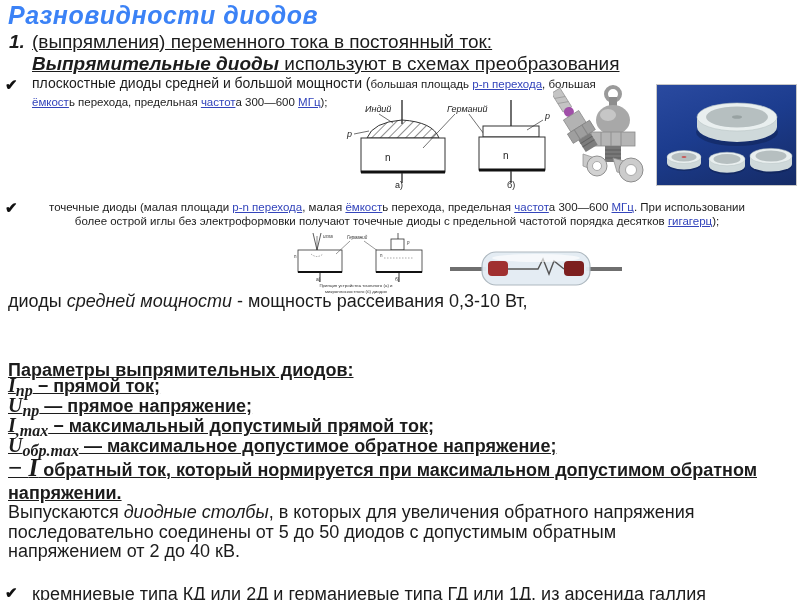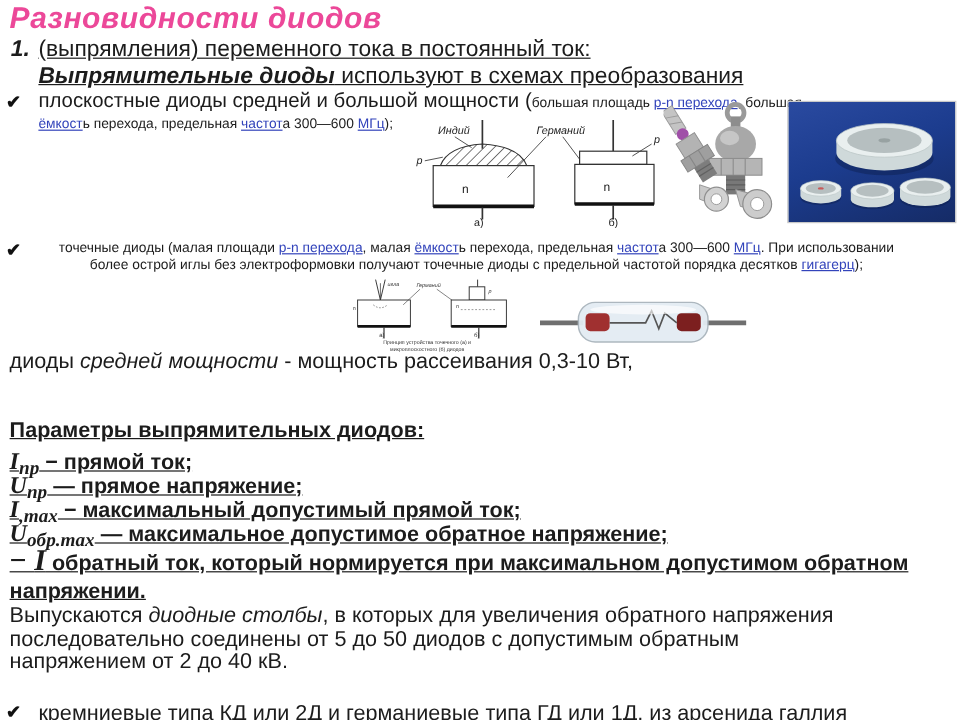--- a/index.html
+++ b/index.html
@@ -1,28 +1,28 @@
 <!DOCTYPE html>
 <html><head>
 <meta charset="utf-8">
 <style>
   html,body{margin:0;padding:0;background:#888;}
   .slide{
     position:relative;width:800px;height:600px;background:#ffffff;overflow:hidden;
     font-family:"Liberation Sans",sans-serif;color:#1c1c1c;
   }
   .abs{position:absolute;}
-  .title{font-size:25px;font-weight:bold;font-style:italic;color:#ec4899;letter-spacing:.5px;}
+  .title{font-size:25px;font-weight:bold;font-style:italic;color:#3b82f6;letter-spacing:.5px;}
   .u{text-decoration:underline;}
   .i{font-style:italic;}
   .lnk{color:#3344bb;text-decoration:underline;cursor:pointer;}
   .num-item{font-size:19px;line-height:22px;}
   .lead{font-weight:bold;font-style:italic;}
   .check{font-size:15px;font-weight:bold;color:#111;}
-  .big-txt{font-size:17px;}
+  .big-txt{font-size:14px;}
   .small-txt{font-size:11.5px;line-height:14px;}
   .para{font-size:18px;line-height:21.5px;}
   .param-head{font-size:18px;font-weight:bold;text-decoration:underline;}
   .param-row{font-size:18px;font-weight:bold;text-decoration:underline;height:20px;line-height:20px;}
   .sym{font-family:"Liberation Serif",serif;font-style:italic;font-size:20px;}
   .psub{font-family:"Liberation Serif",serif;font-style:italic;font-size:16px;position:relative;top:4px;}
   .serif{font-family:"Liberation Serif",serif;}
   .rev{font-size:18px;font-weight:bold;text-decoration:underline;line-height:23px;}
   .rev .bigsym{font-family:"Liberation Serif",serif;font-style:italic;font-size:25px;}
   .rev .dash{font-size:25px;font-family:"Liberation Serif",serif;}
@@ -196,21 +196,21 @@
       <rect x="114" y="16" width="20" height="15" rx="4" fill="#7c1f1f"></rect>
       <polyline points="58,24 88,24 93,14 99,29 104,16 114,24" fill="none" stroke="#555" stroke-width="1.4"></polyline>
       <ellipse cx="86" cy="13" rx="44" ry="4" fill="#ffffff" opacity="0.65"></ellipse>
     </svg>
   </div>
 
   <div class="abs para" style="left:8px;top:291px;width:560px;">
     <div><span>диоды </span><span class="i">средней мощности</span><span> - мощность рассеивания 0,3-10 Вт,</span></div>
   </div>
 
-  <div class="abs param-head" style="left:8px;top:348px;">Параметры выпрямительных диодов:</div>
+  <div class="abs param-head" style="left:8px;top:360px;">Параметры выпрямительных диодов:</div>
 
   <div class="abs" style="left:8px;top:375px;">
     <div class="param-row"><span class="sym">I</span><span class="psub">пр</span><span> − прямой ток;</span></div>
     <div class="param-row"><span class="sym">U</span><span class="psub">пр</span><span> — прямое напряжение;</span></div>
     <div class="param-row"><span class="sym">I</span><span class="psub">,max</span><span> − максимальный допустимый прямой ток;</span></div>
     <div class="param-row"><span class="sym">U</span><span class="psub">обр.max</span><span> — максимальное допустимое обратное напряжение;</span></div>
   </div>
 
   <div class="abs rev" style="left:8px;top:456px;width:766px;">
     <span class="dash">− </span><span class="bigsym">I</span><span> обратный ток, который нормируется при максимальном допустимом обратном напряжении.</span>

